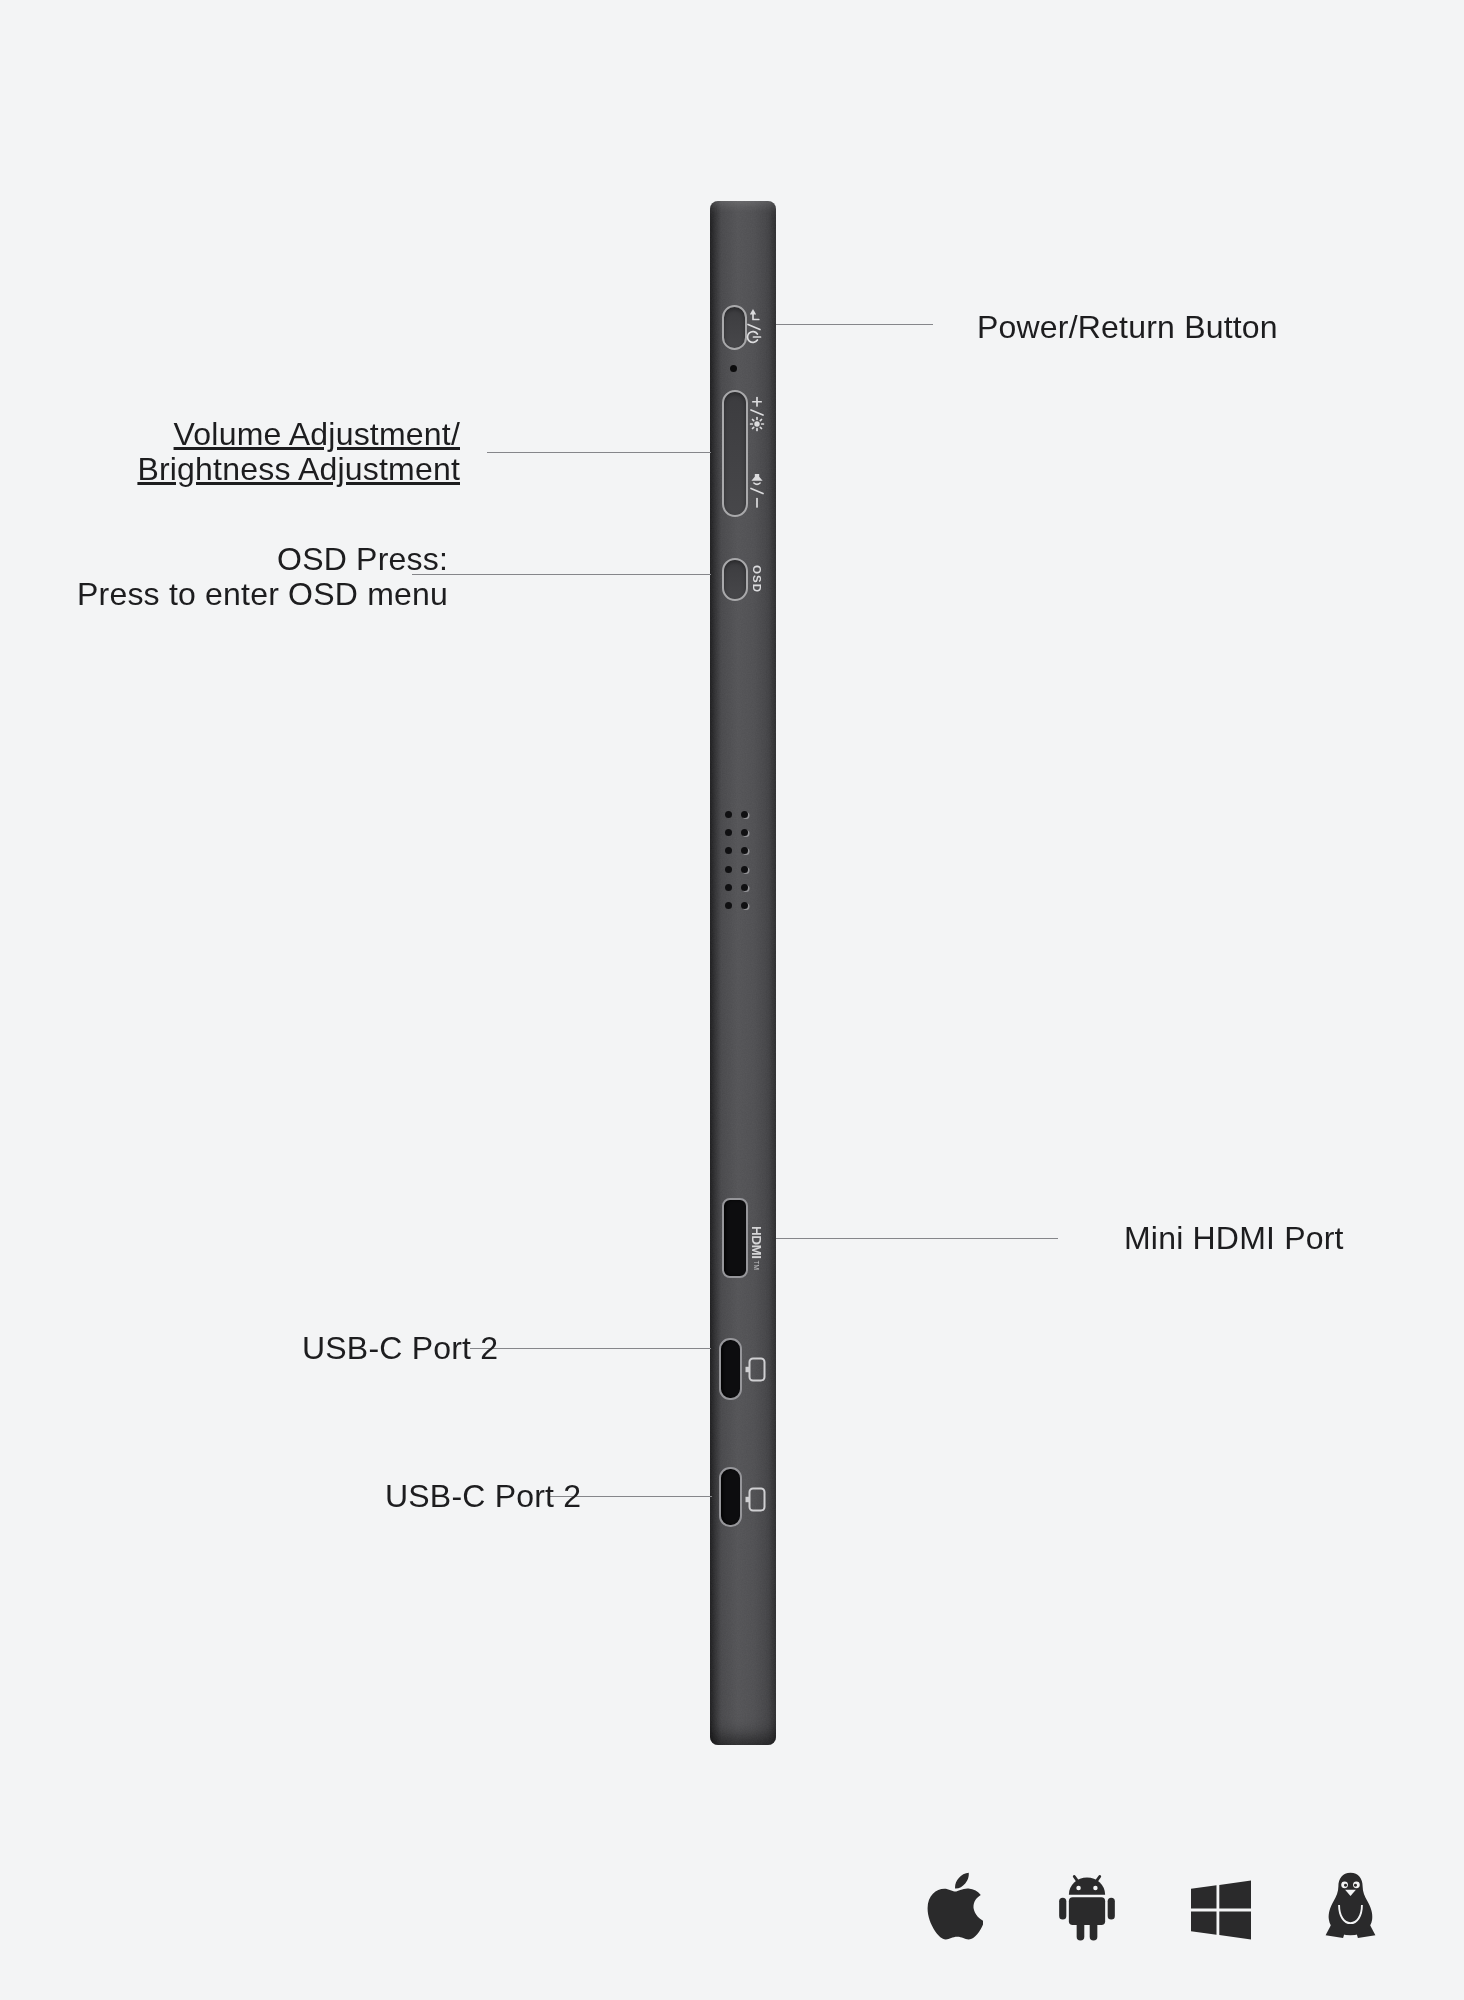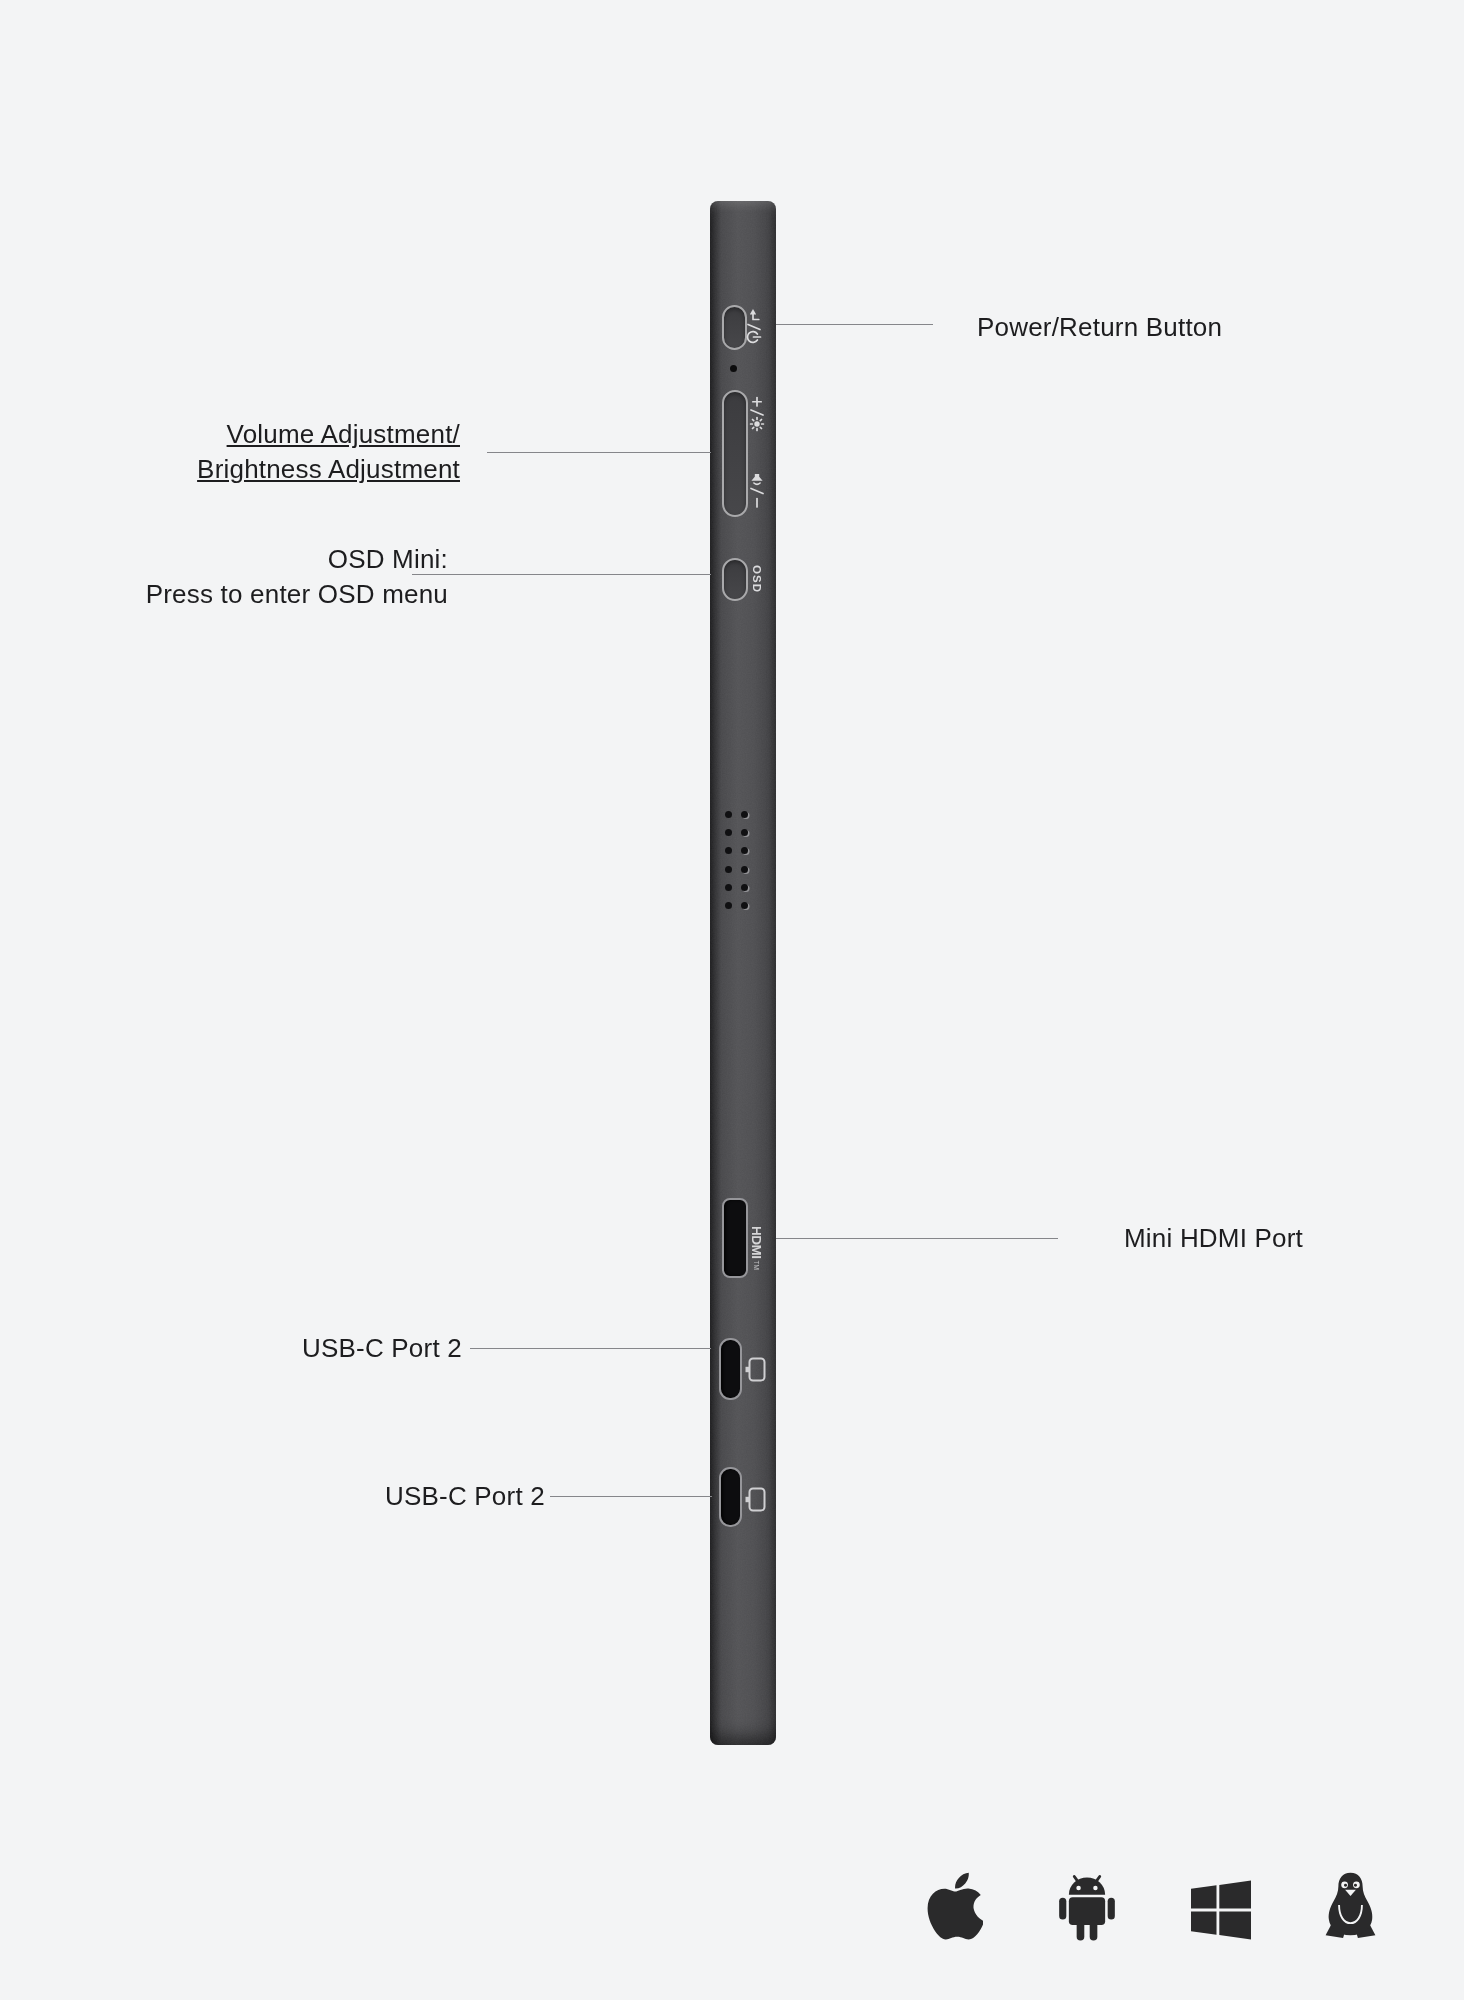--- a/index.html
+++ b/index.html
@@ -3,21 +3,21 @@
 <meta charset="utf-8">
 <style>
   html,body { margin:0; padding:0; }
   .canvas {
     position:relative; width:1464px; height:2000px;
     background:#f3f4f5; overflow:hidden;
     font-family:"Liberation Sans", sans-serif;
   }
   
   .label {
-    position:absolute; font-size:26px; line-height:35px;
+    position:absolute; font-size:32px; line-height:35px;
     color:#1d1d1f; white-space:nowrap; letter-spacing:0.2px;
   }
   .label div { display:block; }
   .lbl-power  { left:977px;  top:310px; }
   .lbl-volume { right:1004px; top:417px; text-align:right;text-decoration:underline; }
   .lbl-osd    { right:1016px; top:542px; text-align:right; }
   .lbl-hdmi   { left:1080px; top:1221px;margin-left:44px; }
   .lbl-usbc1  { left:302px;  top:1331px; }
   .lbl-usbc2  { left:377px;  top:1479px;margin-left:8px; }
   
@@ -185,21 +185,21 @@
   <div class="cline cl-usbc2"></div>
 
   <div class="label lbl-power">
     <div>Power/Return Button</div>
   </div>
   <div class="label lbl-volume">
     <div>Volume Adjustment/</div>
     <div>Brightness Adjustment</div>
   </div>
   <div class="label lbl-osd">
-    <div>OSD Mini:</div>
+    <div>OSD Press:</div>
     <div>Press to enter OSD menu</div>
   </div>
   <div class="label lbl-hdmi">
     <div>Mini HDMI Port</div>
   </div>
   <div class="label lbl-usbc1">
     <div>USB-C Port 2</div>
   </div>
   <div class="label lbl-usbc2">
     <div>USB-C Port 2</div>

